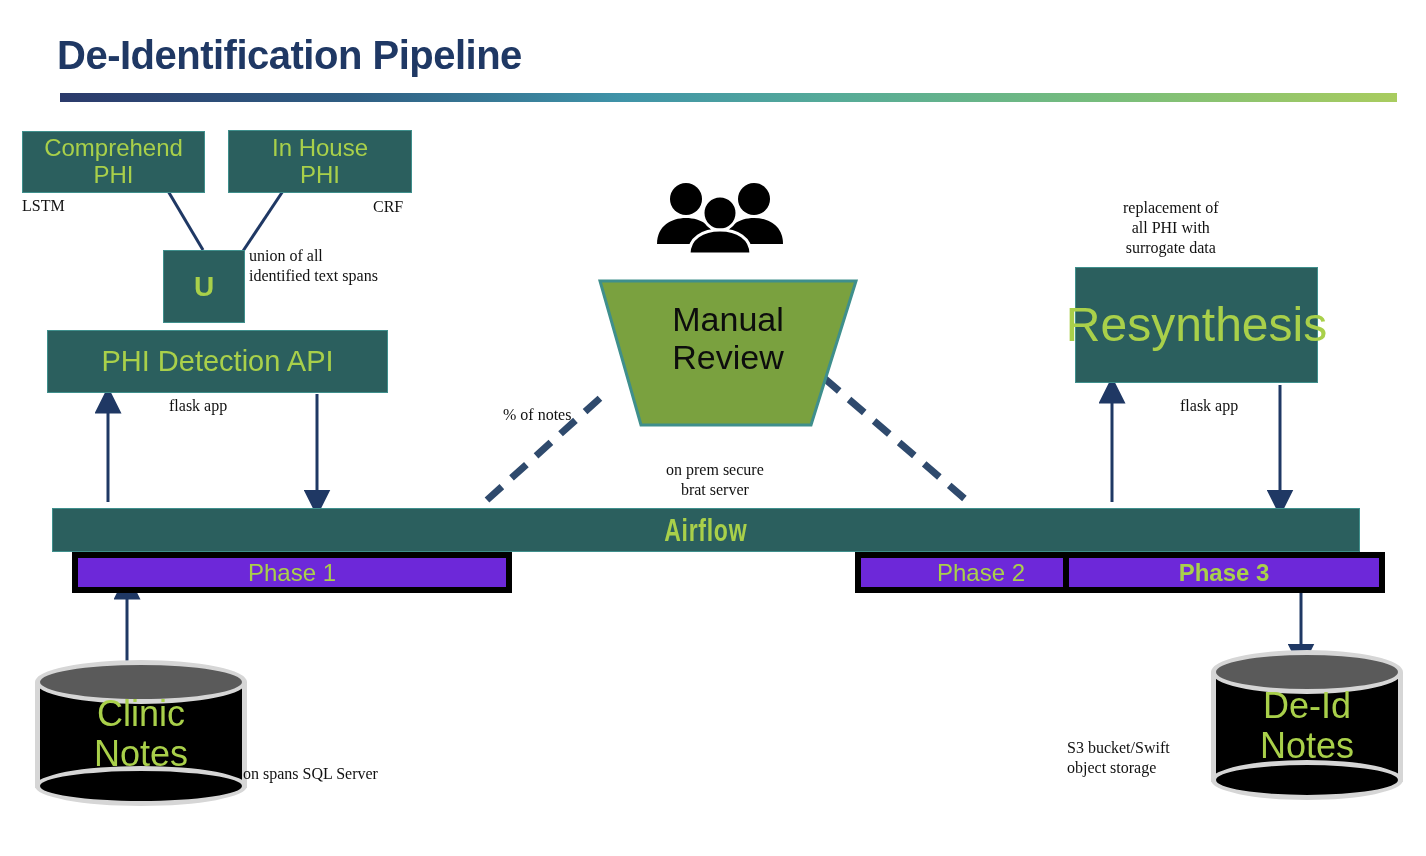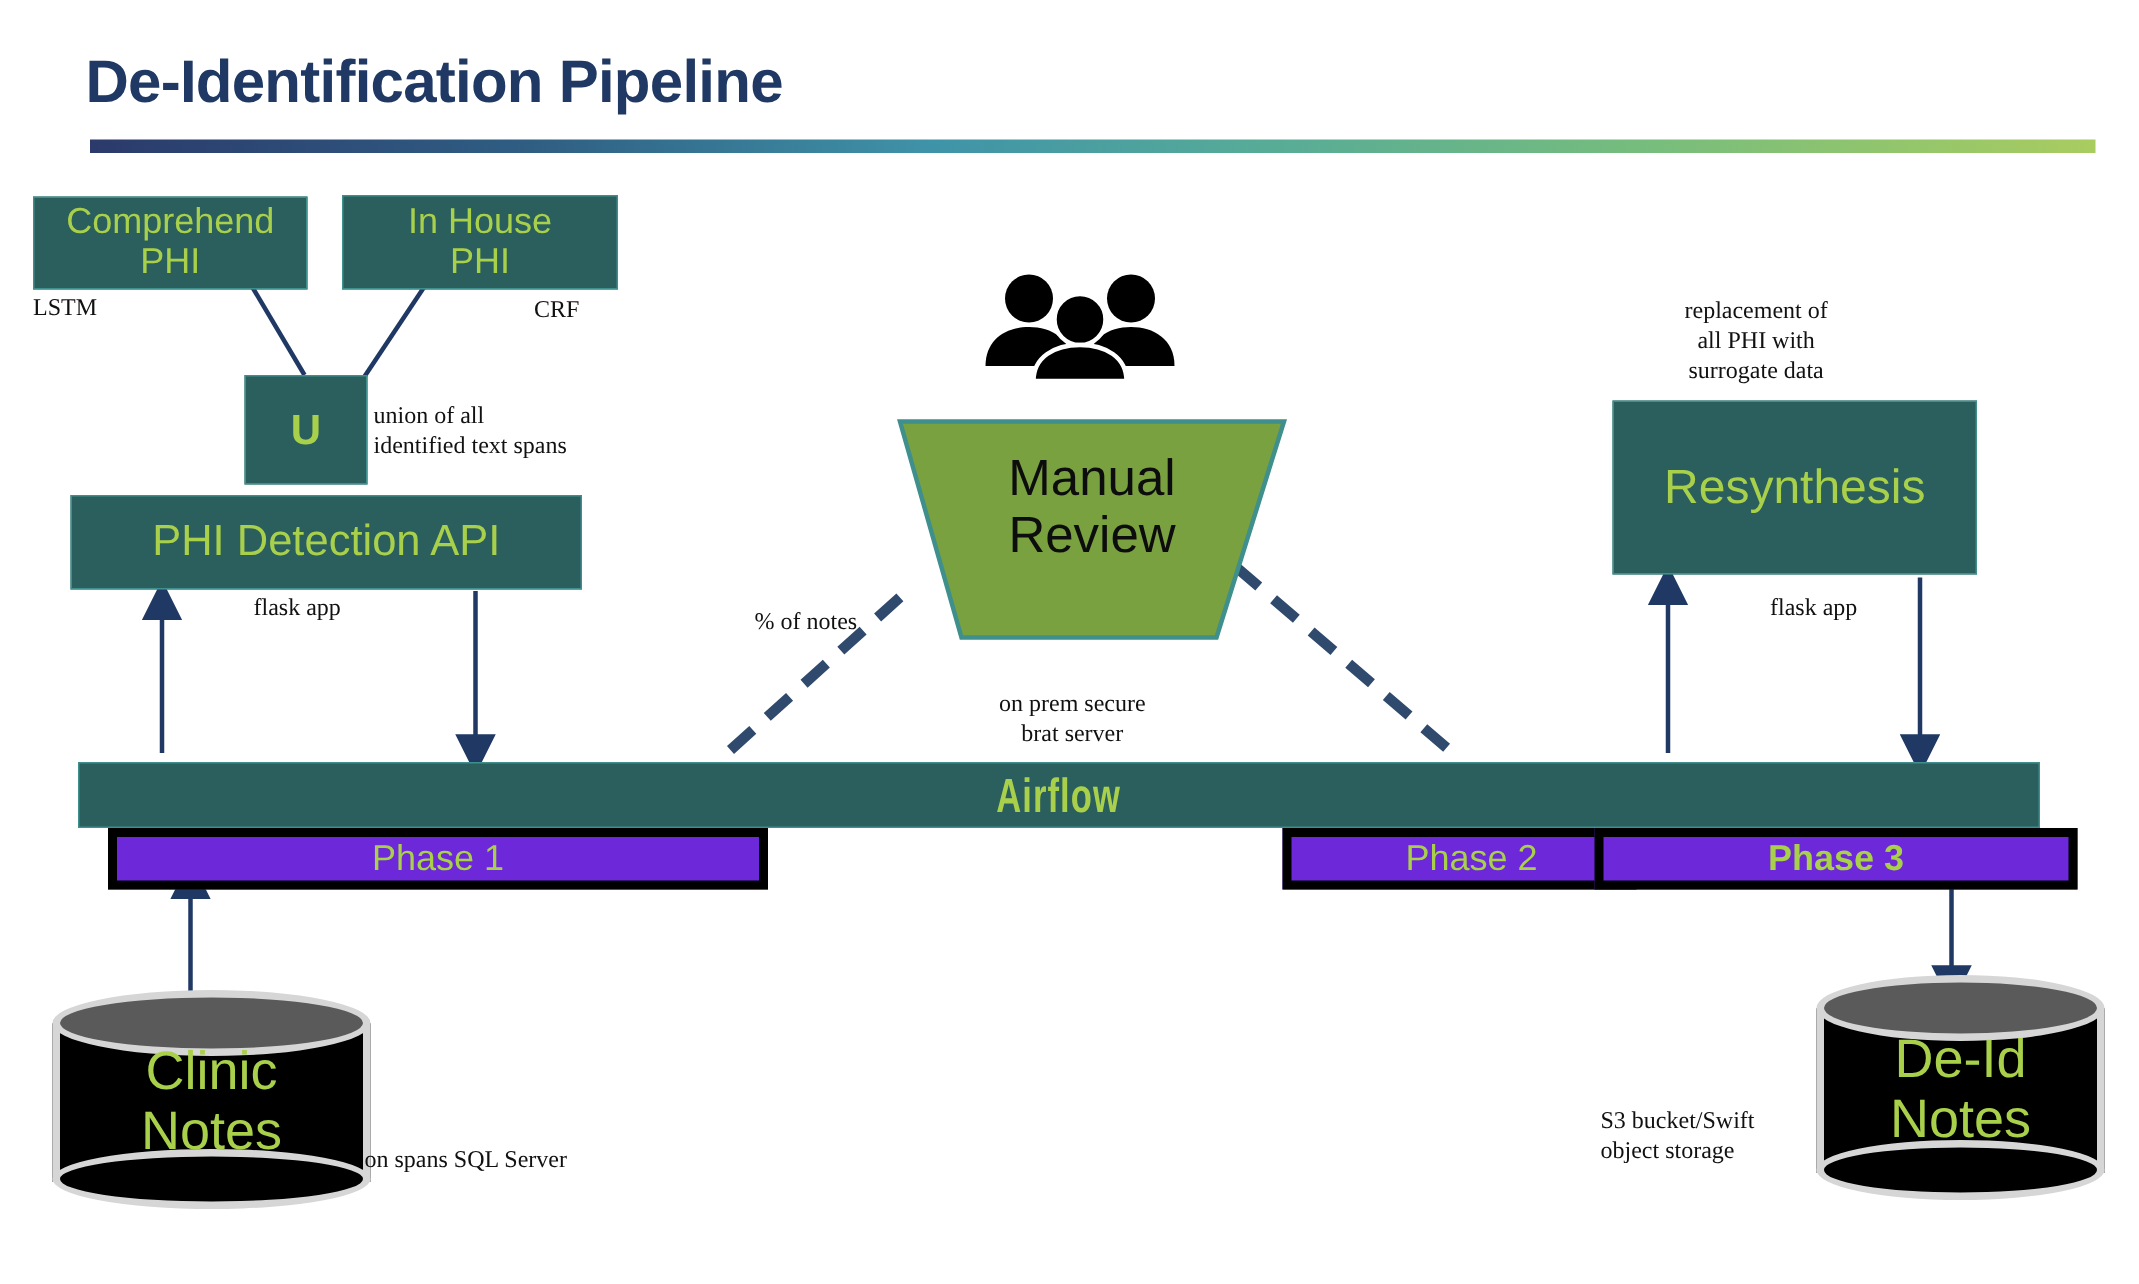--- a/index.html
+++ b/index.html
@@ -22,30 +22,30 @@
   .tealbox{
     background:#2b5f5e;border:1px solid #3f8f8c;
     display:flex;align-items:center;justify-content:center;text-align:center;
     color:#a9d04a;line-height:1.12;
   }
 
   #box-comprehend{left:22px;top:131px;width:181px;height:60px;font-size:24px;}
   #box-inhouse{left:228px;top:130px;width:182px;height:61px;font-size:24px;}
   #box-union{left:163px;top:250px;width:80px;height:71px;font-size:28px;font-weight:bold;}
   #box-phi-api{left:47px;top:330px;width:339px;height:61px;font-size:29px;}
-  #box-resynthesis{left:1075px;top:267px;width:241px;height:114px;font-size:32px;}
+  #box-resynthesis{left:1075px;top:267px;width:241px;height:114px;font-size:48px;}
 
   
   .note{
     font-family:"Liberation Serif",serif;color:#111;font-size:16px;line-height:1.25;
     white-space:pre-line;
   }
   #note-lstm{left:22px;top:196px;}
-  #note-crf{left:356px;top:197px;text-align:center;}
-  #note-union{left:249px;top:268px;}
+  #note-crf{left:373px;top:197px;text-align:center;}
+  #note-union{left:249px;top:246px;}
   #note-flask-1{left:169px;top:396px;}
   #note-pct{left:503px;top:405px;}
   #note-brat{left:666px;top:460px;text-align:center;}
   #note-replacement{left:1123px;top:198px;text-align:center;}
   #note-flask-2{left:1180px;top:396px;}
   #note-sql{left:243px;top:764px;}
   #note-s3{left:1067px;top:738px;}
 
   
   #bar-airflow{

